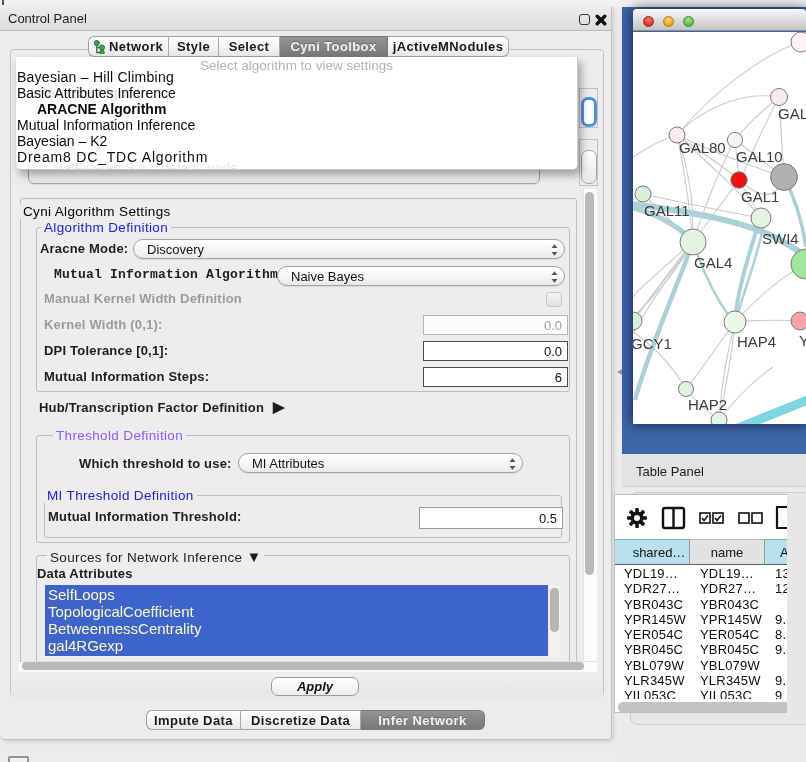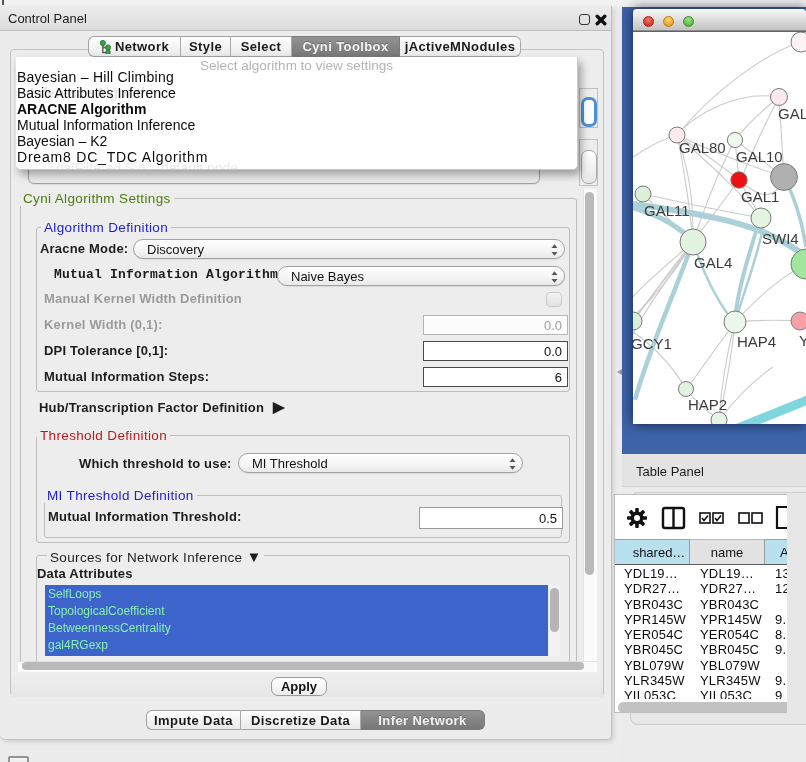--- a/index.html
+++ b/index.html
@@ -37,21 +37,21 @@
     <svg class="abs" style="left:595px;top:8px;" width="12" height="12" viewBox="0 0 12 12">
         <g stroke="#111" stroke-width="3.4" stroke-linecap="round">
           <line x1="2.2" y1="2.2" x2="9.8" y2="9.8"></line>
           <line x1="9.8" y1="2.2" x2="2.2" y2="9.8"></line>
         </g>
       </svg>
 
     <div class="abs" style="left:10px;top:43px;width:594px;height:648px;border:1px solid #c3c3c3;border-radius:4px;background:#ededed;"></div>
 
     <div class="seg" style="left:88px;top:30px;height:21px;">
-      <div class="s first" style="width:93px;"><svg width="11" height="14" viewBox="0 0 11 14" style="margin-right:4px;">
+      <div class="s first" style="width:81px;"><svg width="11" height="14" viewBox="0 0 11 14" style="margin-right:4px;">
             <path d="M2.8 4 L2.8 12.5 L7.5 12.5 M2.8 7.5 L7.5 7.5" fill="none" stroke="#5a5a66" stroke-width="1.4"></path>
             <circle cx="2.8" cy="3" r="2.6" fill="#3fa04a" stroke="#1f7a2e" stroke-width="0.9"></circle>
             <circle cx="8" cy="7.5" r="2.6" fill="#3fa04a" stroke="#1f7a2e" stroke-width="0.9"></circle>
             <circle cx="8" cy="12.5" r="2.3" fill="#3fa04a" stroke="#1f7a2e" stroke-width="0.9"></circle>
           </svg>Network</div>
       <div class="s" style="width:50px;">Style</div>
       <div class="s" style="width:61px;">Select</div>
       <div class="s sel" style="width:108px;">Cyni Toolbox</div>
       <div class="s last" style="width:121px;">jActiveMNodules</div>
     </div>
@@ -59,21 +59,21 @@
     <div class="combo" style="left:28px;top:152px;width:512px;height:26px;border-radius:6px;"></div>
 
     <div class="abs" style="left:579px;top:82px;width:19px;height:40px;border:1px solid #c0c0c0;background:#ededed;"></div>
     <div class="abs" style="left:581px;top:91px;width:16px;height:30px;border:3px solid #4d90d9;border-radius:7px;background:#fff;"></div>
     <div class="abs" style="left:579px;top:133px;width:19px;height:47px;border:1px solid #c0c0c0;background:#ededed;"></div>
     <div class="abs" style="left:581px;top:144px;width:16px;height:34px;border:1px solid #a7a7a7;border-radius:7px;background:linear-gradient(#fff,#e6e6e6);"></div>
 
     <div class="abs" id="viewport" style="left:18px;top:183px;width:565px;height:472px;overflow:hidden;">
 
       <div class="groupbox" style="left:2px;top:9px;width:557px;height:470px;"></div>
-      <div class="gtitle" style="left:2px;top:2px;color:#4d7c0f;">Cyni Algorithm Settings</div>
+      <div class="gtitle" style="left:2px;top:15px;color:#000000;">Cyni Algorithm Settings</div>
 
       <div class="groupbox" style="left:18px;top:38px;width:534px;height:165px;"></div>
       <div class="gtitle" style="left:23px;top:31px;color:#2222cc;">Algorithm Definition</div>
 
       <div class="lbl" style="position:absolute;left:22px;top:52px;">Aracne Mode:</div>
       <div class="combo" style="left:115px;top:50px;width:432px;height:20px;">
         <span class="ct">Discovery</span>
         <svg class="arr" viewBox="0 0 9 16">
             <path d="M1.5 6 L4.5 2.2 L7.5 6 Z" fill="#555"></path>
             <path d="M1.5 10 L4.5 13.8 L7.5 10 Z" fill="#555"></path>
@@ -97,71 +97,71 @@
 
       <div class="lbl" style="position:absolute;left:26px;top:154px;">DPI Tolerance [0,1]:</div>
       <div class="tfield" style="left:405px;top:152px;width:145px;height:20px;">0.0</div>
 
       <div class="lbl" style="position:absolute;left:26px;top:180px;">Mutual Information Steps:</div>
       <div class="tfield" style="left:405px;top:178px;width:145px;height:20px;">6</div>
 
       <div class="lbl" style="position:absolute;left:21px;top:209px;">Hub/Transcription Factor Definition <span style="font-size:15px;letter-spacing:0;margin-left:5px;">▶</span></div>
 
       <div class="groupbox" style="left:18px;top:246px;width:534px;height:108px;"></div>
-      <div class="gtitle" style="left:19px;top:239px;color:#b91c1c;">Threshold Definition</div>
+      <div class="gtitle" style="left:35px;top:239px;color:#8b5cf6;">Threshold Definition</div>
 
       <div class="lbl" style="position:absolute;left:61px;top:267px;">Which threshold to use:</div>
       <div class="combo" style="left:220px;top:264px;width:285px;height:20px;">
-        <span class="ct">MI Threshold</span>
+        <span class="ct">MI Attributes</span>
         <svg class="arr" viewBox="0 0 9 16">
             <path d="M1.5 6 L4.5 2.2 L7.5 6 Z" fill="#555"></path>
             <path d="M1.5 10 L4.5 13.8 L7.5 10 Z" fill="#555"></path>
           </svg>
       </div>
 
       <div class="groupbox" style="left:26px;top:306px;width:518px;height:43px;"></div>
       <div class="gtitle" style="left:26px;top:299px;color:#2222cc;">MI Threshold Definition</div>
       <div class="lbl" style="position:absolute;left:30px;top:320px;">Mutual Information Threshold:</div>
       <div class="tfield" style="left:401px;top:318px;width:144px;height:22px;border-color:#9b9b9b;padding-top:3px;">0.5</div>
 
       <div class="groupbox" style="left:18px;top:366px;width:534px;height:113px;"></div>
       <div class="gtitle" style="left:29px;top:359px;color:#1d1d1d;">Sources for Network Inference <span style="font-size:15px;letter-spacing:0;">▼</span></div>
       <div class="lbl" style="position:absolute;left:19px;top:377px;">Data Attributes</div>
 
       <div class="abs" style="left:27px;top:396px;width:503px;height:71px;background:#3c64cb;overflow:hidden;">
-        <div style="color:#86efac;font-size:12px;padding:1px 0 0 3px;line-height:17px;">SelfLoops<br>TopologicalCoefficient<br>BetweennessCentrality<br>gal4RGexp</div>
+        <div style="color:#fef9c3;font-size:15px;padding:1px 0 0 3px;line-height:17px;">SelfLoops<br>TopologicalCoefficient<br>BetweennessCentrality<br>gal4RGexp</div>
       </div>
       <div class="abs" style="left:531px;top:396px;width:11px;height:71px;background:#f2f2f2;"></div>
       <div class="abs" style="left:532px;top:399px;width:9px;height:44px;background:#b5b5b5;border-radius:5px;"></div>
     </div>
 
     <div class="abs" style="left:583px;top:183px;width:14px;height:472px;background:#fbfbfb;border-left:1px solid #e4e4e4;"></div>
     <div class="abs" style="left:585px;top:186px;width:9px;height:383px;background:#b9b9b9;border-radius:5px;"></div>
 
     <div class="abs" style="left:18px;top:655px;width:579px;height:11px;background:#fbfbfb;border-top:1px solid #e0e0e0;"></div>
     <div class="abs" style="left:22px;top:656px;width:562px;height:8px;background:#b9b9b9;border-radius:4px;"></div>
 
     <div class="abs" style="left:11px;top:666px;width:592px;height:25px;background:linear-gradient(#efefef,#e6e6e6);"></div>
-    <div class="abs" style="left:271px;top:671px;width:56px;height:19px;background:linear-gradient(#ffffff,#ededed);border:1px solid #9b9b9b;border-radius:7px;text-align:center;font-size:13px;font-weight:600;color:#111;line-height:17px;">Apply</div>
+    <div class="abs" style="left:271px;top:671px;width:88px;height:19px;background:linear-gradient(#ffffff,#ededed);border:1px solid #9b9b9b;border-radius:7px;text-align:center;font-size:13px;font-weight:600;color:#111;line-height:17px;font-style:italic;">Apply</div>
 
     <div class="seg" style="left:146px;top:704px;height:20px;">
       <div class="s first" style="width:95px;">Impute Data</div>
       <div class="s" style="width:120px;">Discretize Data</div>
       <div class="s sel last" style="width:124px;">Infer Network</div>
     </div>
   </div>
 
   <div class="abs" id="dropdown" style="left:16px;top:57px;width:562px;height:113px;background:#fff;border-right:1px solid #c9c9c9;border-bottom:1px solid #c9c9c9;border-radius:0 0 5px 5px;box-shadow:3px 5px 9px rgba(0,0,0,0.35);z-index:50;overflow:hidden;">
     <div style="position:absolute;left:0;top:1px;width:100%;text-align:center;font-size:13.5px;color:#b4b4b4;">Select algorithm to view settings</div>
     <div style="position:absolute;left:14px;top:28px;font-size:14px;color:rgba(0,0,0,0.10);font-weight:bold;">Inference Algorithm</div>
     <div style="position:absolute;left:40px;top:103px;font-size:14px;color:rgba(0,0,0,0.09);">galFiltered Sig&nbsp;&nbsp;&nbsp;&nbsp;default node</div>
     <div style="position:absolute;left:1px;top:12px;font-size:14px;color:#0b0b0b;line-height:16px;white-space:nowrap;">
       <div style="letter-spacing:0.25px;">Bayesian – Hill Climbing</div>
       <div>Basic Attributes Inference</div>
-      <div style="font-weight:bold;">ARACNE Algorithm</div>
+      <div style="font-weight:bold;padding-left:20px;">ARACNE Algorithm</div>
       <div>Mutual Information Inference</div>
       <div>Bayesian – K2</div>
       <div style="letter-spacing:0.8px;">Dream8 DC_TDC Algorithm</div>
     </div>
   </div>
 
   <div class="abs" style="left:617px;top:369px;width:0;height:0;border-top:3px solid transparent;border-bottom:3px solid transparent;border-right:5px solid #9a9a9a;"></div>
 
   <div class="abs" style="left:622px;top:7px;width:184px;height:447px;background:#3e65a8;"></div>
 

